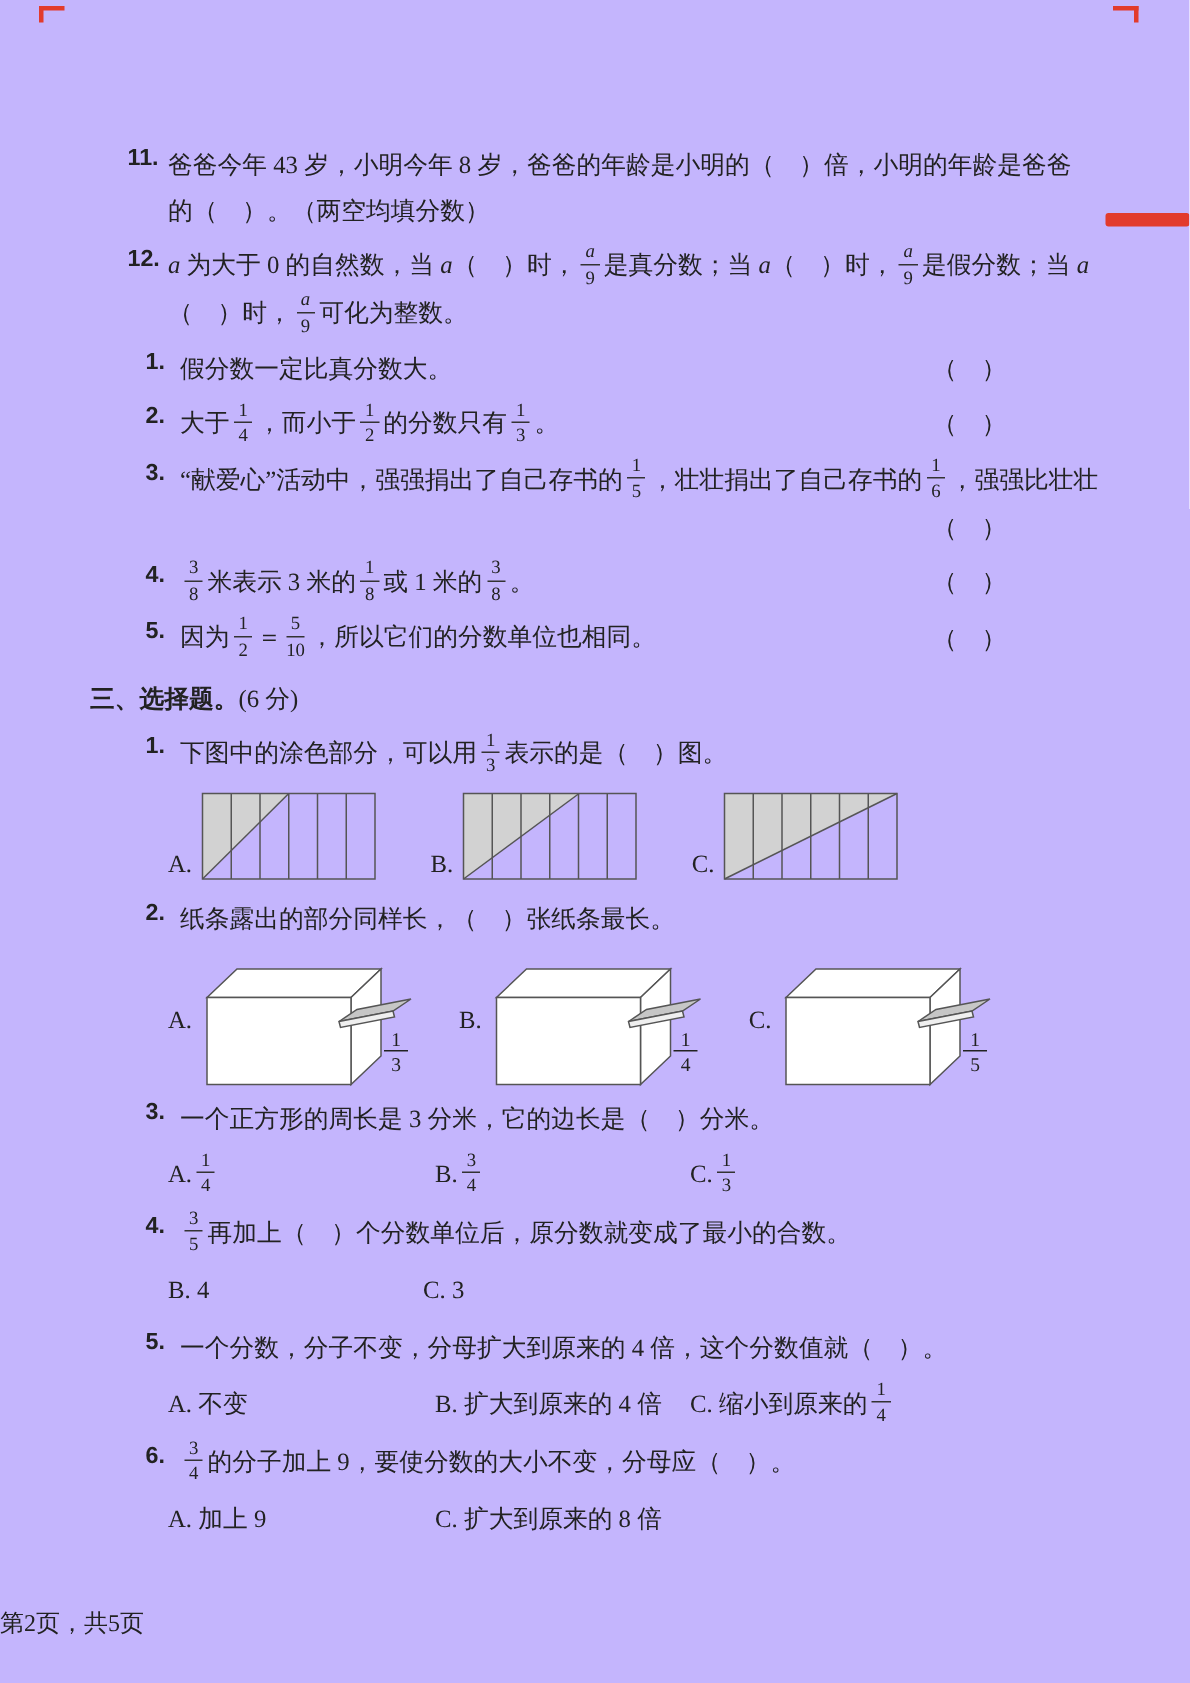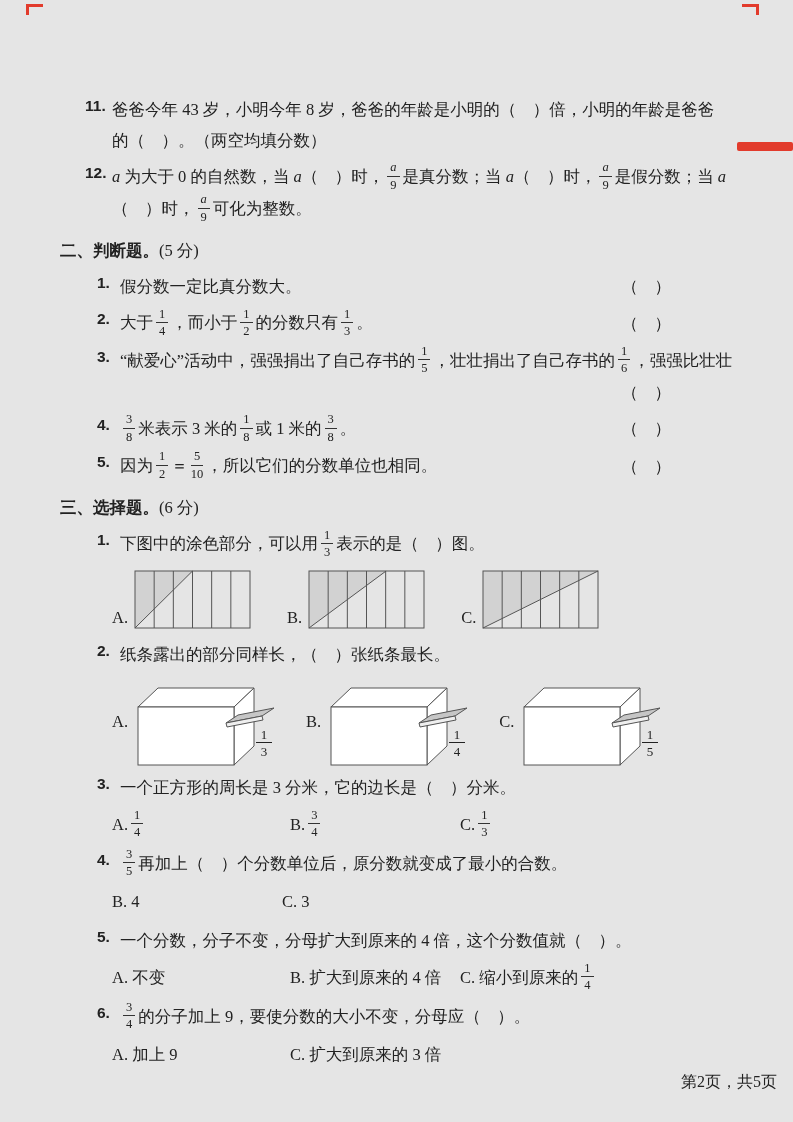--- a/index.html
+++ b/index.html
@@ -1,16 +1,16 @@
 <!DOCTYPE html>
 <html><head>
 <meta charset="utf-8">
 <style>
   html,body{margin:0;padding:0;background:#fff;}
-  .page{position:relative;width:793px;height:1122px;background:#e5e5e5;overflow:hidden;
+  .page{position:relative;width:793px;height:1122px;background:#c4b5fd;overflow:hidden;
         font-family:"Liberation Serif","DejaVu Serif",serif;font-size:16.5px;color:#222;}
   .content{position:absolute;left:60px;top:94px;width:673px;}
   
   .mark-tl{position:absolute;left:26px;top:4px;width:14px;height:8px;
            border-left:3px solid #e23b2c;border-top:3px solid #e23b2c;}
   .mark-tr{position:absolute;right:34px;top:4px;width:14px;height:8px;
            border-right:3px solid #e23b2c;border-top:3px solid #e23b2c;}
   .mark-bar{position:absolute;right:0;top:142px;width:56px;height:9px;background:#e23b2c;border-radius:2px;}
   
   .q{display:flex;align-items:flex-start;margin-bottom:4px;}
@@ -40,21 +40,21 @@
   .opt.wide{width:170px;}
   .opt:last-child{width:auto;}
   
   .figrow{display:flex;align-items:center;margin:8px 0 10px 52px;}
   .figgroup{display:flex;align-items:flex-end;margin-right:36px;}
   .figgroup:last-child{margin-right:0;}
   .figlabel{margin-right:6px;line-height:22px;}
   .boxrow{margin:4px 0 2px 52px;}
   .boxrow .figgroup{align-items:center;margin-right:22px;}
   svg{display:block;}
-  .footer{position:absolute;left:0;right:16px;top:1072px;text-align:right;font-size:16px;color:#222;}
+  .footer{position:absolute;left:0;right:4px;top:1072px;text-align:left;font-size:16px;color:#222;}
 </style>
 </head>
 <body>
 
 <div class="page">
   <div class="mark-tl"></div>
   <div class="mark-tr"></div>
   <div class="mark-bar"></div>
 
   <div class="content">
@@ -77,23 +77,20 @@
               <span class="fn var">a</span>
               <span class="fd">9</span>
             </span>是假分数；当 <em>a</em></div>
         <div class="qline seg-host">（　）时，<span class="frac">
               <span class="fn var">a</span>
               <span class="fd">9</span>
             </span>可化为整数。</div>
       </div>
     </div>
 
-    <div class="sec-title">
-      <span class="sec-bold">二、判断题。</span><span class="sec-score">(5 分)</span>
-    </div>
 
     <div class="q secitem">
       <span class="qnum">1.</span>
       <div class="qbody">
         <div class="qline jrow">
           <span class="seg-host">假分数一定比真分数大。</span>
           <span class="rparen">（　）</span>
         </div>
       </div>
     </div>
@@ -337,19 +334,19 @@
       <span class="qnum">6.</span>
       <div class="qbody">
         <div class="qline seg-host"><span class="frac">
               <span class="fn">3</span>
               <span class="fd">4</span>
             </span>的分子加上 9，要使分数的大小不变，分母应（　）。</div>
       </div>
     </div>
     <div class="opts">
       <span class="opt seg-host">A. 加上 9</span>
-      <span class="opt seg-host">C. 扩大到原来的 3 倍</span>
+      <span class="opt seg-host">C. 扩大到原来的 8 倍</span>
     </div>
 
   </div>
 
   <div class="footer">第2页，共5页</div>
 </div>
 
 </body></html>

